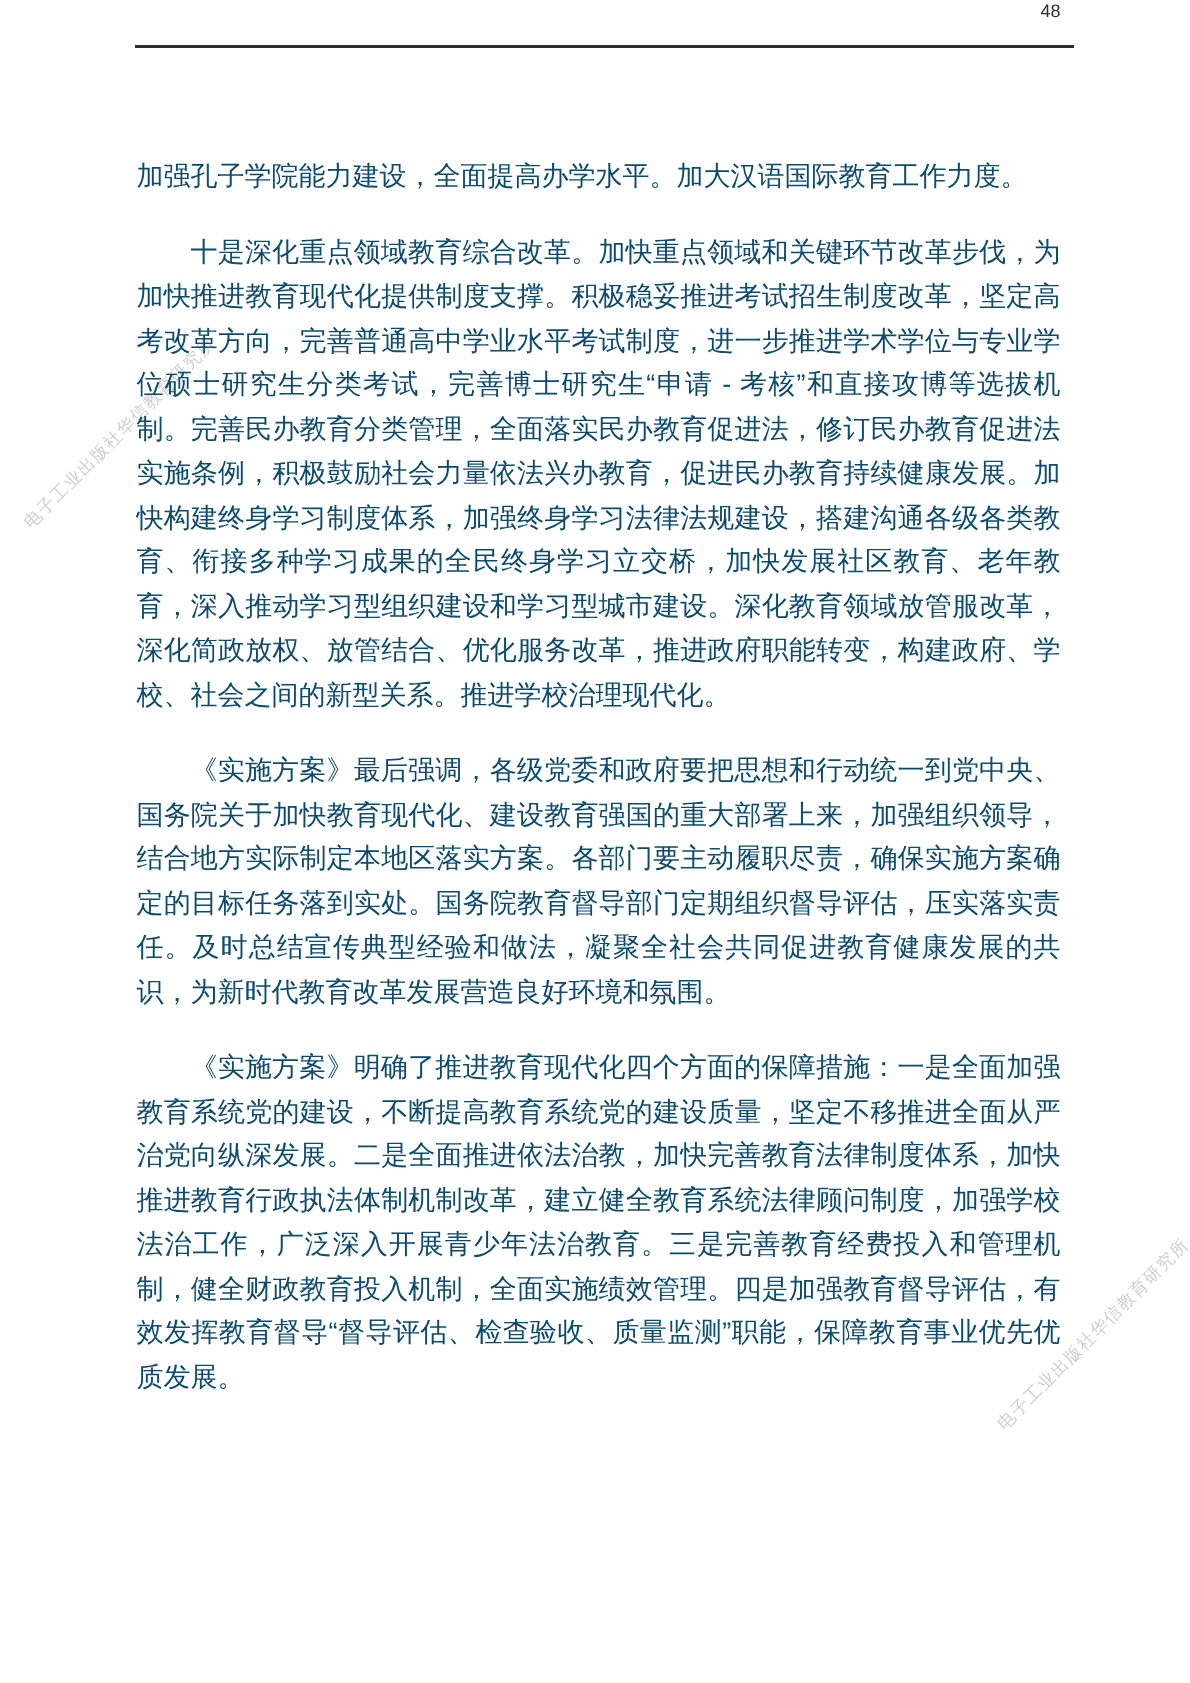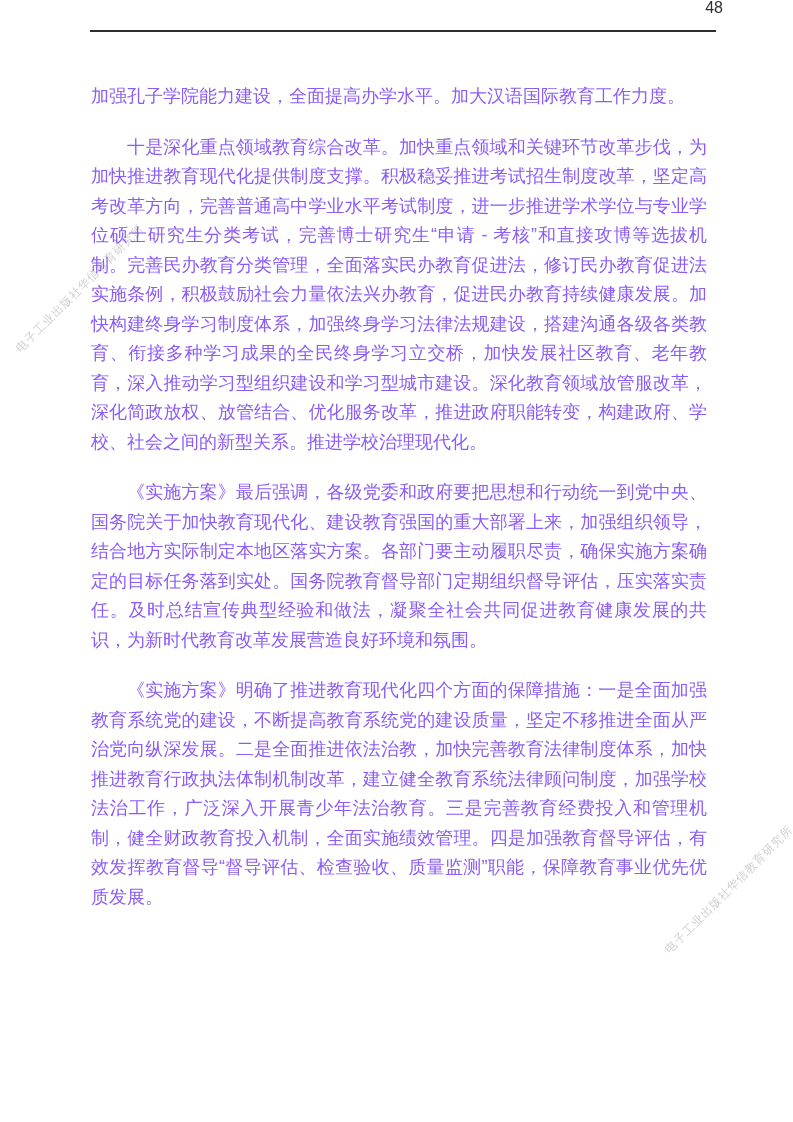--- a/index.html
+++ b/index.html
@@ -10,42 +10,42 @@
     width: 793px;
     height: 1122px;
     background: #ffffff;
     position: relative;
     overflow: hidden;
     font-family: "Liberation Sans", sans-serif;
   }
   .page-number {
     position: absolute;
     top: 0px;
-    right: 70px;
-    font-size: 16px;
+    right: 86px;
+    font-size: 12px;
     line-height: 15px;
     color: #2f2f2f;
     font-family: "Liberation Sans", sans-serif;
   }
   .header-rule {
     position: absolute;
     left: 90px;
     top: 30px;
     width: 626px;
     height: 0;
     border-top: 2px solid #2e2e2e;
   }
   .content {
     position: absolute;
     left: 91px;
-    top: 82px;
+    top: 103px;
     width: 616px;
     font-size: 18px;
     line-height: 29.5px;
-    color: #8b5cf6;
+    color: #0c4a6e;
     text-align: justify;
     text-justify: inter-character;
   }
   .content p {
     margin: 21px 0 0 0;
   }
   .content p.first {
     margin-top: 0;
   }
   .content p.indent {

